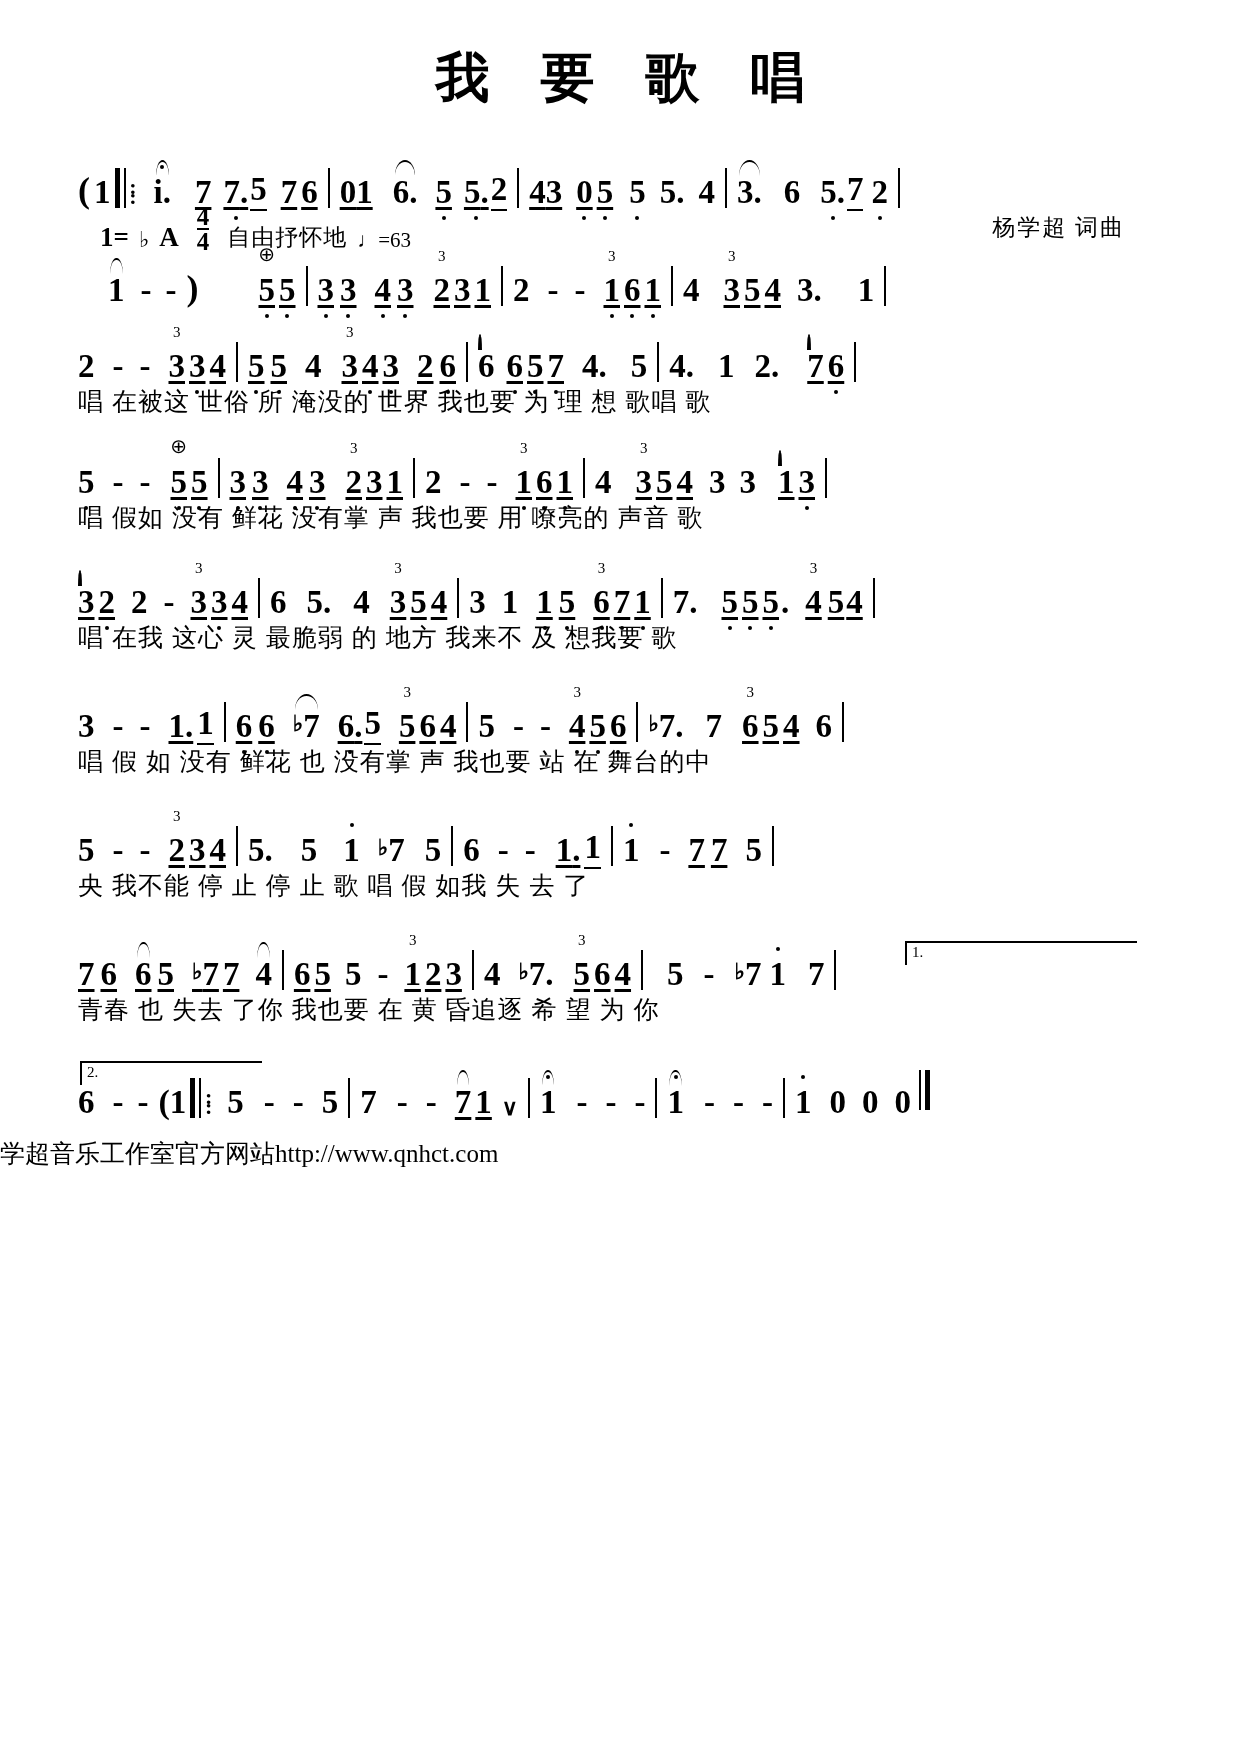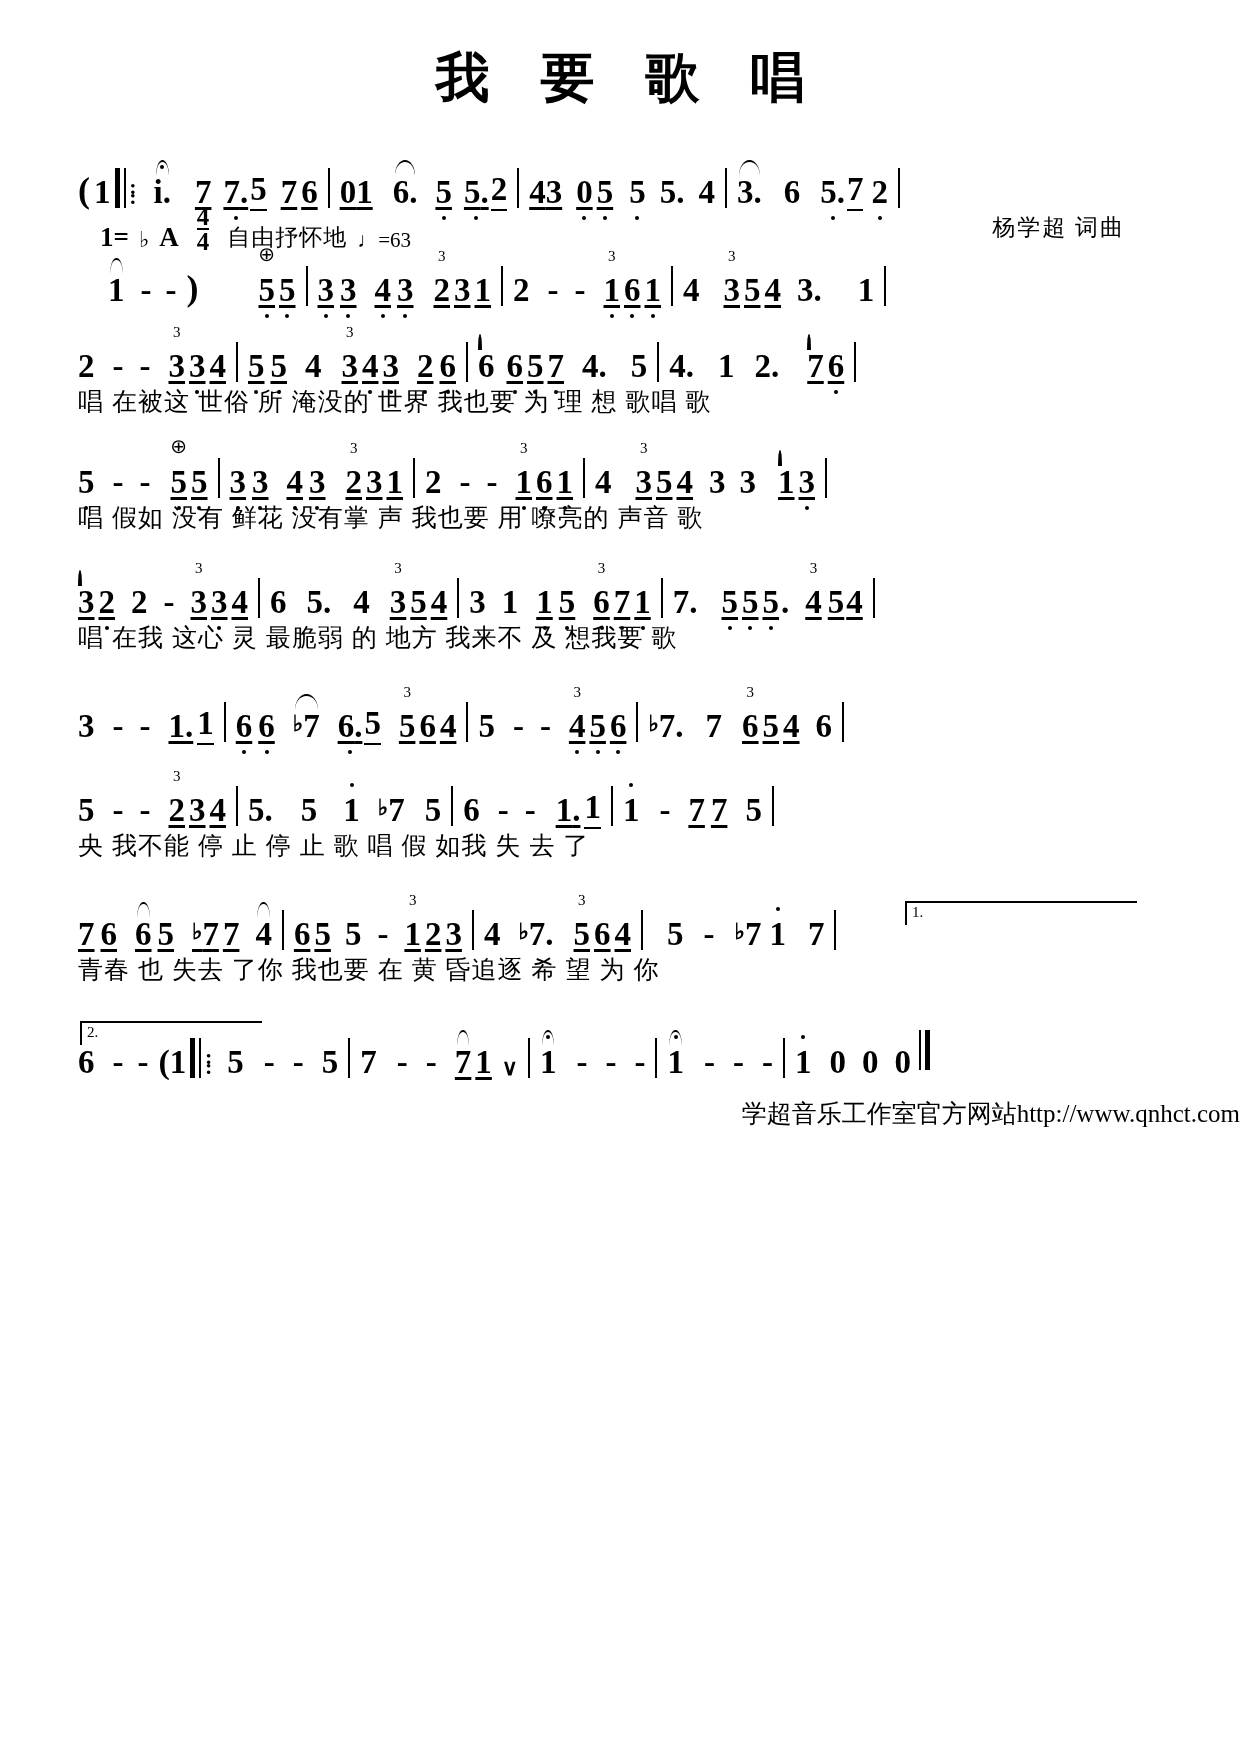--- a/index.html
+++ b/index.html
@@ -114,21 +114,21 @@
   .breath{position:relative;display:inline-block;}
   .fermata{position:relative;display:inline-block;}
   .fermata::before{
     content:"\2295";
     position:absolute;left:50%;top:-30px;transform:translateX(-50%);
     font-size:20px;font-weight:normal;
   }
 
   
   .foot1{text-align:center;font-family:"Liberation Sans",sans-serif;font-size:25px;margin-top:26px;letter-spacing:1px;}
-  .foot2{text-align:right;font-size:25px;margin-top:16px;letter-spacing:0px;}
+  .foot2{text-align:left;font-size:25px;margin-top:16px;letter-spacing:0px;}
 </style>
 </head>
 <body>
 
 <div class="page">
 
   <div class="title">我 要 歌 唱</div>
   <div class="credit">杨学超  词曲</div>
 
   <div class="keyline">
@@ -348,20 +348,21 @@
         <span class="n u1 dotb" style="margin-left:4px;">6</span>
       <span class="bar"></span>
       <span class="n"><span style="font-size:22px;vertical-align:6px;">♭</span>7<span>.</span></span>
       <span class="n" style="margin-left:22px;">7</span>
       <span class="n trip u1" style="margin-left:20px;">6</span>
         <span class="n u1" style="margin-left:4px;">5</span>
         <span class="n u1" style="margin-left:4px;">4</span>
       <span class="n" style="margin-left:16px;">6</span>
       <span class="bar" style="margin-right:0;"></span>
     </div>
+    <div class="lyr">唱   假 如 没有 鲜花 也 没有掌 声   我也要 站 在 舞台的中</div>
   </div>
 
   <div class="system" style="margin-top:30px;">
     <div class="notes">
       <span class="n">5</span>
       <span class="n" style="margin-left:18px;">-</span>
       <span class="n" style="margin-left:16px;">-</span>
       <span class="n trip u1" style="margin-left:18px;">2</span>
         <span class="n u1" style="margin-left:4px;">3</span>
         <span class="n u1" style="margin-left:4px;">4</span>

